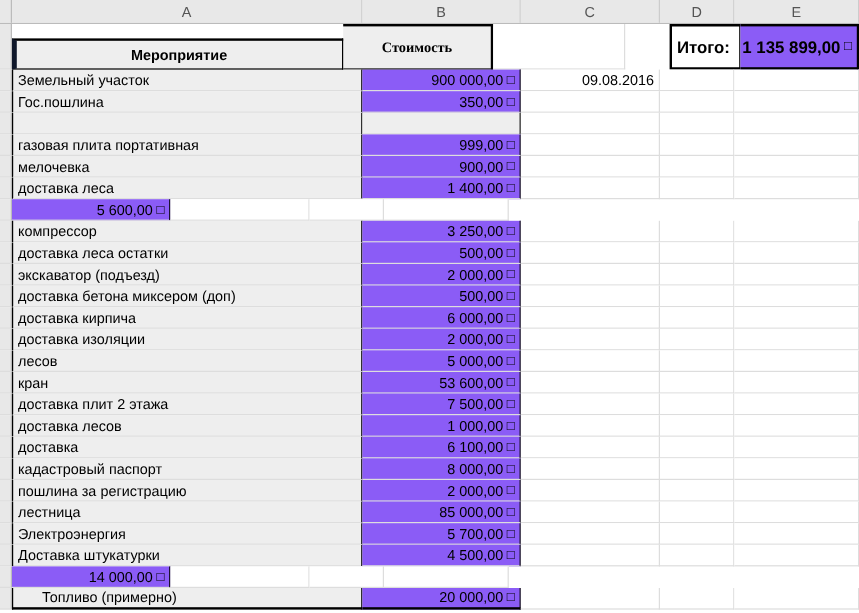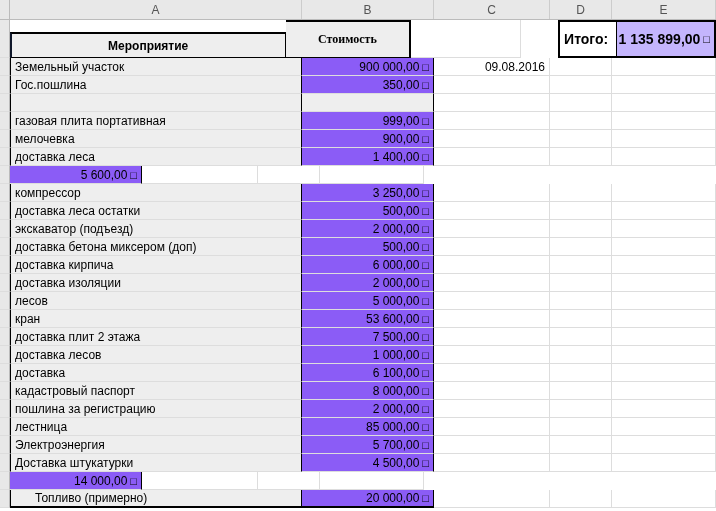--- a/index.html
+++ b/index.html
@@ -73,21 +73,21 @@
     background: #8b5cf6;
     border-right: 1px solid #000;
   }
   .header-cell {
     font-weight: bold;
     background: #eee;
     justify-content: center;
     border-top: 2px solid #000;
     border-bottom: 1px solid #000;
   }
-  .header-cell.ca { border-left: 2px solid #0f172a; border-right: 1px solid #000; margin-top: 12px; }
+  .header-cell.ca { border-left: 4px solid #0f172a; border-right: 1px solid #000; margin-top: 12px; }
   .header-cell.cb { border-right: 2px solid #000; font-family: Liberation Serif, serif; }
   .a1-selected {
     position: relative;
   }
   .last-row-a { border-bottom: 2px solid #000; padding-left: 24px; }
   .last-row-b { border-bottom: 2px solid #000; }
   .blank-a { border-left: 1px solid #000; border-right: 1px solid #000; background:#eee;}
   .blank-b { border-right: 1px solid #000; background:#eee;}
   
   .total-d {
@@ -95,21 +95,21 @@
     font-size: 14px;
     background: #fff;
     border: 2px solid #000;
     border-right: 1px solid #000;
     justify-content: flex-start;
     margin-left: 37px;
   }
   .total-e {
     font-weight: bold;
     font-size: 14px;
-    background: #c4b5fd;
+    background: #8b5cf6;
     border: 2px solid #000;
     border-left: none;
     justify-content: flex-end;
   }
   .cur-sym { margin-left: 3px; font-size: 11px; }
 </style>
 </head>
 <body>
 
 <div class="sheet">

